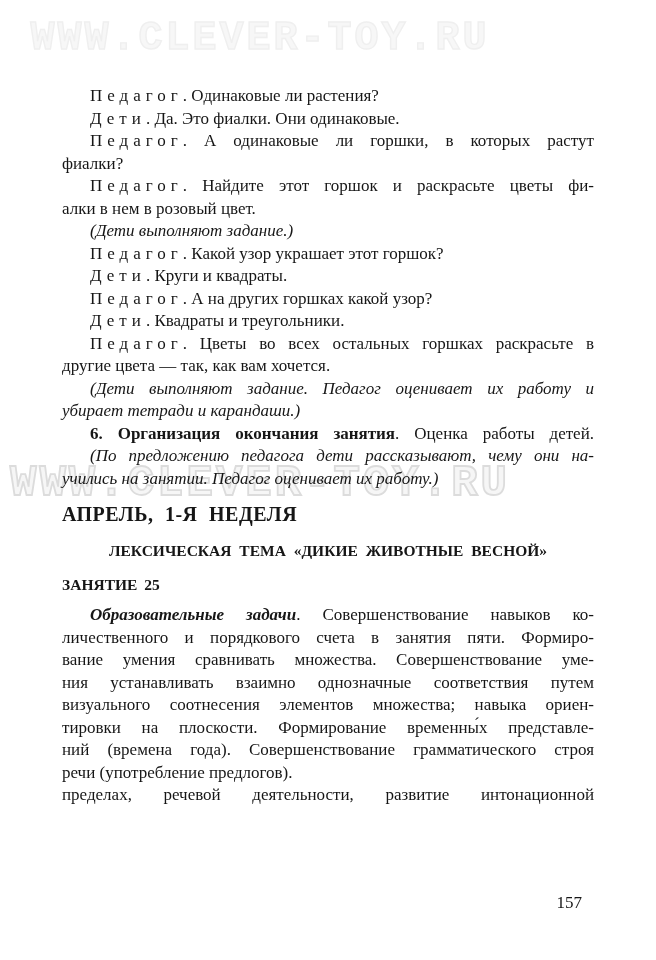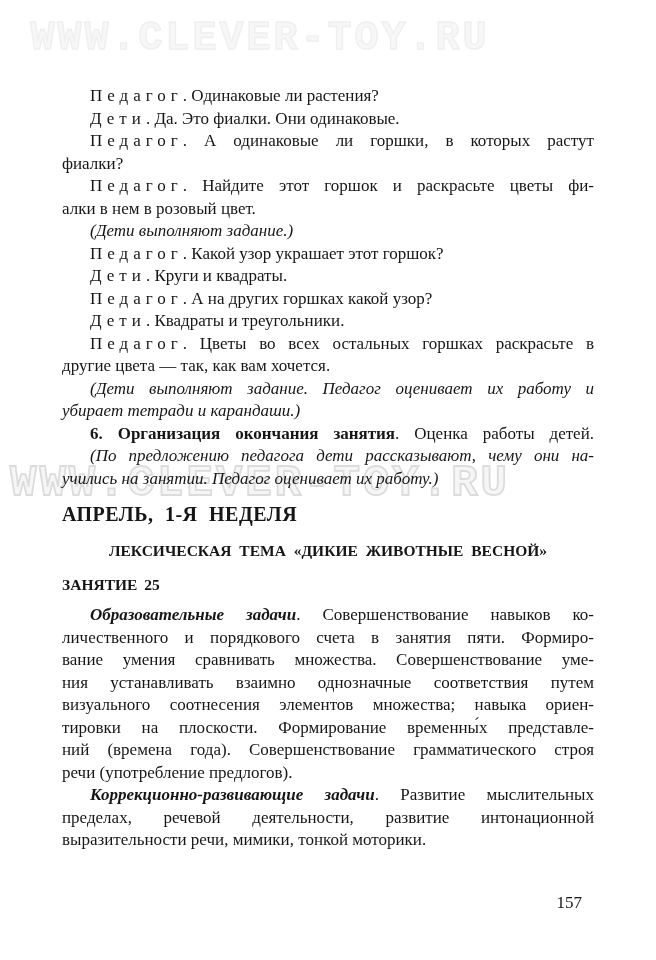--- a/index.html
+++ b/index.html
@@ -134,23 +134,21 @@
           <div class="line indent just"><span class="s-bi">Образовательные задачи</span><span class="s-n">. Совершенствование навыков ко-</span></div>
           <div class="line just"><span class="s-n">личественного и порядкового счета в занятия пяти. Формиро-</span></div>
           <div class="line just"><span class="s-n">вание умения сравнивать множества. Совершенствование уме-</span></div>
           <div class="line just"><span class="s-n">ния устанавливать взаимно однозначные соответствия путем</span></div>
           <div class="line just"><span class="s-n">визуального соотнесения элементов множества; навыка ориен-</span></div>
           <div class="line just"><span class="s-n">тировки на плоскости. Формирование временны́х представле-</span></div>
           <div class="line just"><span class="s-n">ний (времена года). Совершенствование грамматического строя</span></div>
           <div class="line"><span class="s-n">речи (употребление предлогов).</span></div>
         </div>
         <div class="para">
-          <div class="line indent just"><span class="s-bi">Коррекционно-развивающие задачи</span><span class="s-n">. Развитие мыслительных</span></div>
           <div class="line just"><span class="s-n">пределах, речевой деятельности, развитие интонационной</span></div>
-          <div class="line"><span class="s-n">выразительности речи, мимики, тонкой моторики.</span></div>
         </div>
       </div>
 
   </div>
 
   <div class="page-number">157</div>
 
 </div>
 
 </body></html>

